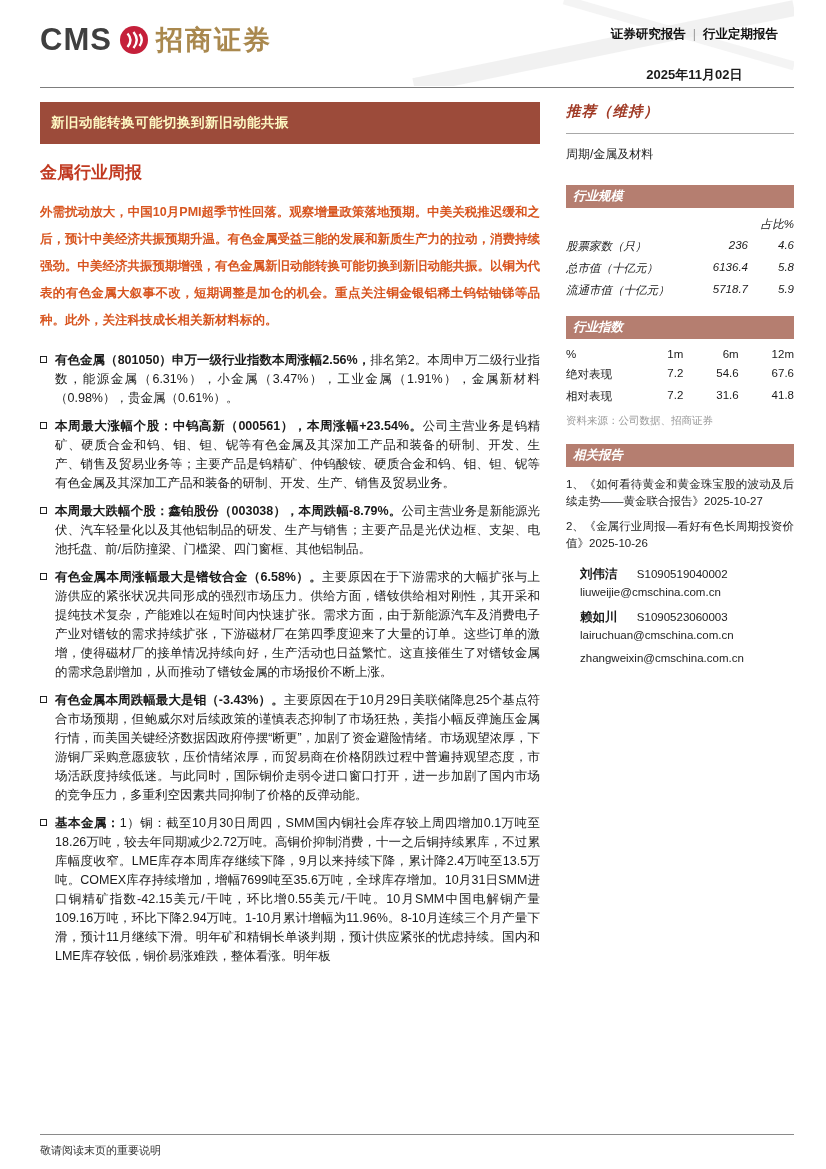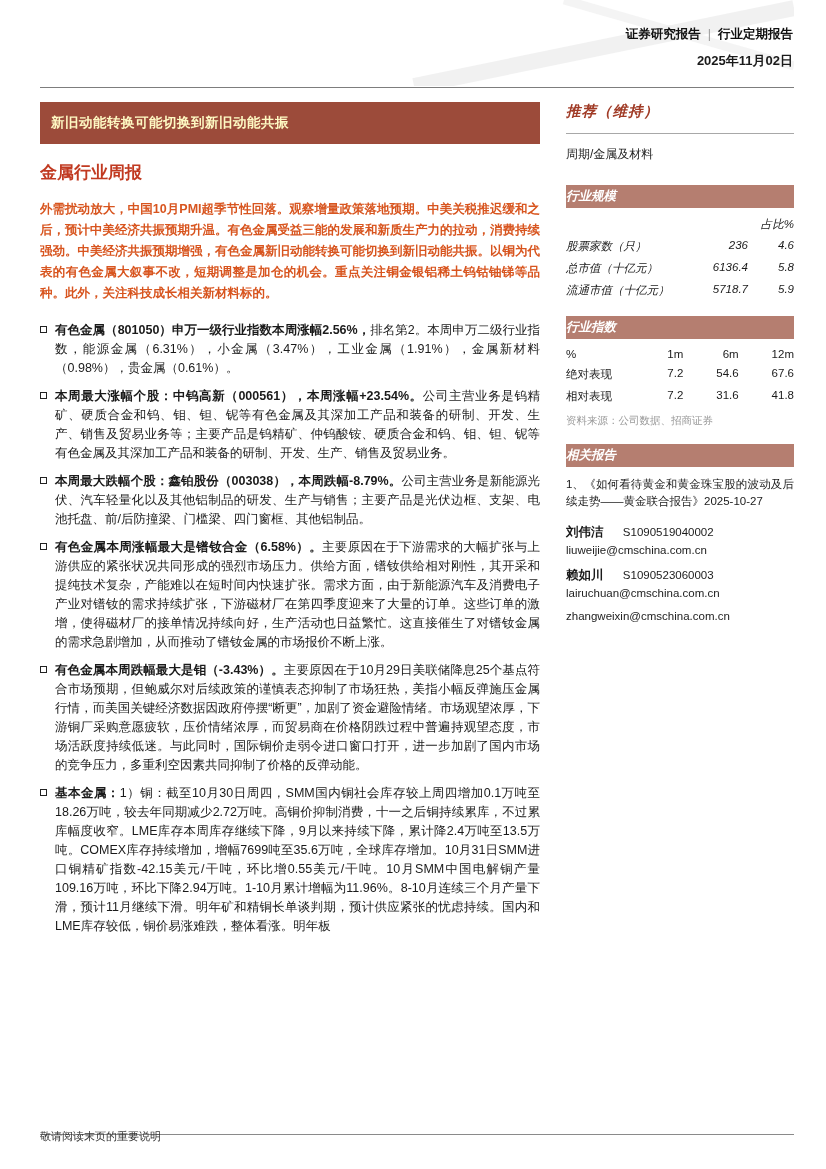--- a/index.html
+++ b/index.html
@@ -14,72 +14,82 @@
   *{box-sizing:border-box; margin:0; padding:0;}
   body{background:#e8e8e8; font-family:"Liberation Sans","DejaVu Sans",sans-serif;}
   .page{position:relative; width:826px; height:1169px; background:#fff; margin:0 auto; overflow:hidden; color:#1a1a1a;}
 
   
   .header{position:absolute; top:0; left:40px; right:32px; height:88px; border-bottom:1.5px solid #7d7d7d;}
   .swoosh{position:absolute; right:0; top:0; width:420px; height:86px; pointer-events:none;}
   .logo{position:absolute; left:0; top:22px; display:flex; align-items:center; gap:7px; z-index:2;}
   .logo-cms{font-size:31px; font-weight:bold; letter-spacing:1px; color:#3f3f3f;}
   .logo-cn{font-size:27px; font-weight:bold; color:var(--brand-gold); font-family:"Liberation Serif","DejaVu Serif",serif; letter-spacing:2px;}
-  .header-right{position:absolute; right:1px; top:26px; text-align:right; z-index:2;}
+  .header-right{position:absolute; right:16px; top:26px; text-align:center; z-index:2;}
   .doc-line{font-size:12.5px; font-weight:bold; color:#111;}
   .doc-sep{color:#9a9a9a; padding:0 7px; font-weight:normal;}
-  .doc-date{font-size:13px; font-weight:bold; margin-top:9px;}
+  .doc-date{font-size:13px; font-weight:bold; margin-top:23px;}
 
   
   .content{position:absolute; top:102px; left:40px; right:32px; bottom:44px; display:flex; gap:26px; overflow:hidden;}
   .main-col{width:500px; flex:none;}
   .side-col{flex:1; min-width:0;}
 
   
   .banner{background:var(--title-bar-bg); color:#fef9c3; font-weight:bold; font-size:13.5px; padding:12px 11px; letter-spacing:0.5px;}
   .report-title{color:var(--subtitle-red); font-weight:bold; font-size:17px; font-family:Liberation Sans, sans-serif; margin:17px 0 15px;}
-  .summary{color:var(--summary-orange); font-weight:bold; font-size:12.5px; line-height:21px; text-align:justify;}
+  .summary{color:var(--summary-orange); font-weight:bold; font-size:12.5px; line-height:27px; text-align:justify;}
   .bullets{margin-top:17px;}
   .bullet{display:flex; gap:8px; margin-bottom:9px; font-size:12.5px; line-height:19px;}
   .bullet .sq{width:7px; height:7px; border:1.2px solid #222; margin-top:5px; flex:none; background:#fff;}
   .bullet p{text-align:justify;}
   .lead{font-weight:bold;}
 
   
   .side-col{font-size:12px;}
   .rating{color:var(--rating-red); font-weight:bold; font-style:italic; font-size:14.5px; letter-spacing:1px;}
   .side-hr{border:none; border-top:1px solid #a8a8a8; margin:12px 0 12px;}
   .industry{font-size:12px; color:#222; margin-bottom:22px;}
-  .sec-bar{background:var(--section-bar-bg); color:#fff; font-weight:bold; font-style:italic; font-size:12.5px; padding:3px 0; margin-bottom:9px;}
+  .sec-bar{background:var(--section-bar-bg); color:#fff; font-weight:bold; font-style:italic; font-size:12.5px; padding:3px 7px; margin-bottom:9px;}
   .scale-grid{display:grid; grid-template-columns:1fr 60px 46px; row-gap:7px; font-size:11.5px; margin-bottom:18px;font-style:italic;}
   .idx-grid{display:grid; grid-template-columns:62px 1fr 1fr 1fr; row-gap:7px; font-size:11.5px; margin-bottom:10px;}
   .num{text-align:right;}
   .source{color:#9a9a9a; font-size:10.5px; margin-bottom:16px;}
   .report-item{font-size:11.5px; line-height:17px; margin-bottom:8px; text-align:justify; color:#1a1a1a;}
   .analysts{margin-top:14px;}
-  .analyst{margin-bottom:11px;}
+  .analyst{margin-bottom:11px;margin-left:14px;}
   .analyst .name{font-weight:bold; font-size:12.5px;}
   .analyst .cert{margin-left:16px; font-size:11.5px;}
   .analyst .email{font-size:11.5px; margin-top:3px; color:#222; text-decoration:none; display:block;}
 
   
   .footer-hr{position:absolute; left:40px; right:32px; bottom:34px; border:none; border-top:1px solid #8a8a8a;}
-  .footer-note{position:absolute; left:40px; bottom:25px; font-size:11px; color:#333;}
+  .footer-note{position:absolute; left:40px; bottom:11px; font-size:11px; color:#333;}
 </style>
 </head>
 <body>
 
 <div class="page">
 
   <div class="header">
     <svg class="swoosh" viewBox="0 0 420 86" aria-hidden="true">
       <path d="M40 86 L420 8" stroke="#e6e6e6" stroke-width="16" fill="none" opacity="0.55"></path>
       <path d="M190 0 L420 66" stroke="#efefef" stroke-width="9" fill="none" opacity="0.7"></path>
     </svg>
 
+    <div class="logo">
+      <span class="logo-cms">CMS</span>
+      <svg width="30" height="30" viewBox="0 0 30 30" aria-hidden="true">
+        <circle cx="15" cy="15" r="14" fill="#C5203A"></circle>
+        <path d="M8.5 22 Q14.5 15 8.5 8.5" stroke="#fff" stroke-width="2.4" fill="none"></path>
+        <path d="M14.5 23 Q21 15 14.5 7" stroke="#fff" stroke-width="2.4" fill="none"></path>
+        <path d="M20.5 21 Q25 15 20.5 9" stroke="#fff" stroke-width="2.4" fill="none"></path>
+      </svg>
+      <span class="logo-cn">招商证券</span>
+    </div>
 
     <div class="header-right">
       <div class="doc-line">
         <span>证券研究报告</span><span class="doc-sep">|</span><span>行业定期报告</span>
       </div>
       <div class="doc-date">2025年11月02日</div>
     </div>
   </div>
 
   <div class="content">
@@ -164,20 +174,21 @@
         <span class="num">7.2</span>
         <span class="num">31.6</span>
         <span class="num">41.8</span>
       </div>
 
       <div class="source">资料来源：公司数据、招商证券</div>
 
       <div class="sec-bar">相关报告</div>
       <div>
         <div class="report-item">1、《如何看待黄金和黄金珠宝股的波动及后续走势——黄金联合报告》2025-10-27</div>
+        <div class="report-item">2、《金属行业周报—看好有色长周期投资价值》2025-10-26</div>
       </div>
 
       <div class="analysts">
         <div class="analyst">
           <div>
             <span class="name">刘伟洁</span>
             <span class="cert">S1090519040002</span>
           </div>
           <a class="email" href="#">liuweijie@cmschina.com.cn</a>
         </div>

